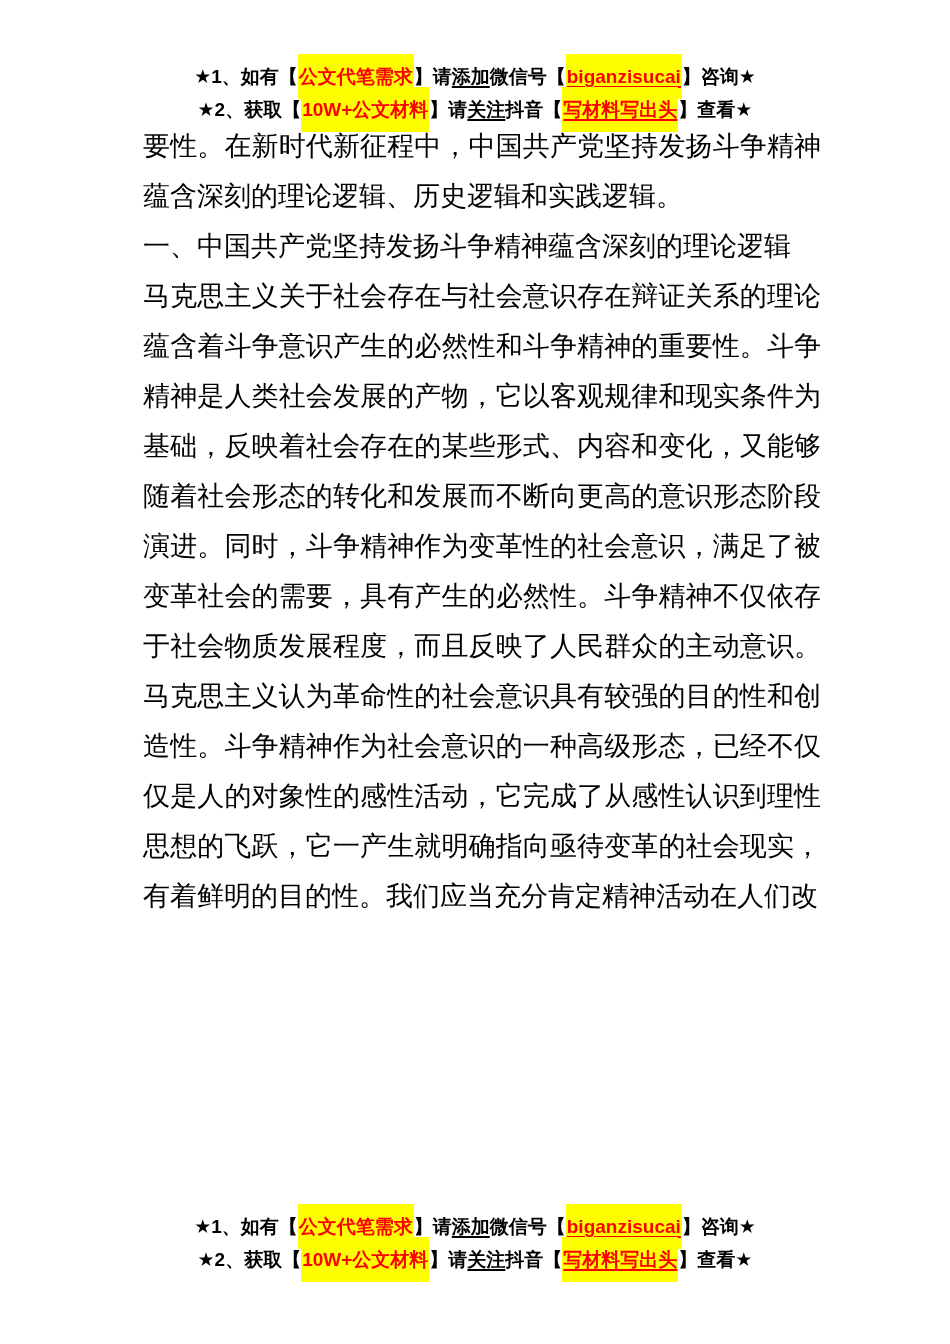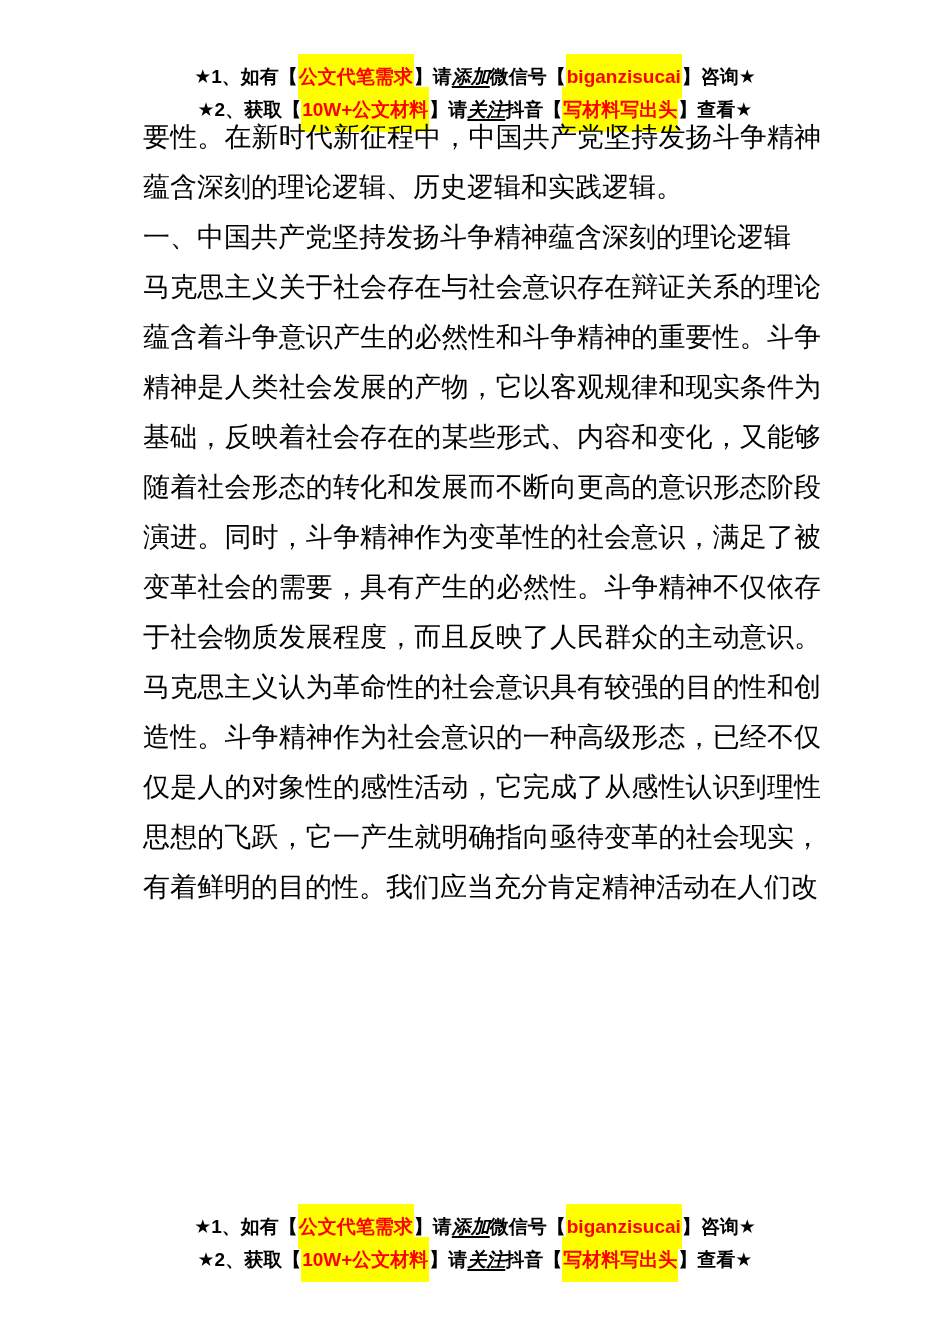--- a/index.html
+++ b/index.html
@@ -32,32 +32,32 @@
   .promo.bottom { top: 1210px; }
   .hl {
     color: #ff0000;
     background: #ffff00;
     padding: 12px 1px;
   }
   .u-black {
     text-decoration: underline;
     text-decoration-thickness: 2px;
     text-underline-offset: 3px;
-    font-style: italic;
   }
   .u-red {
+    text-decoration: underline;
     text-decoration-color: #ff0000;
     text-decoration-thickness: 2px;
     text-underline-offset: 3px;
   }
   
   .doc {
     position: absolute;
     left: 143px;
-    top: 112px;
+    top: 121px;
     width: 678px;
     font-size: 27px;
     line-height: 50px;
     text-align: justify;
     text-justify: inter-ideograph;
     color: #000000;
     letter-spacing: 0;
   }
   .doc p {
     margin: 0;

